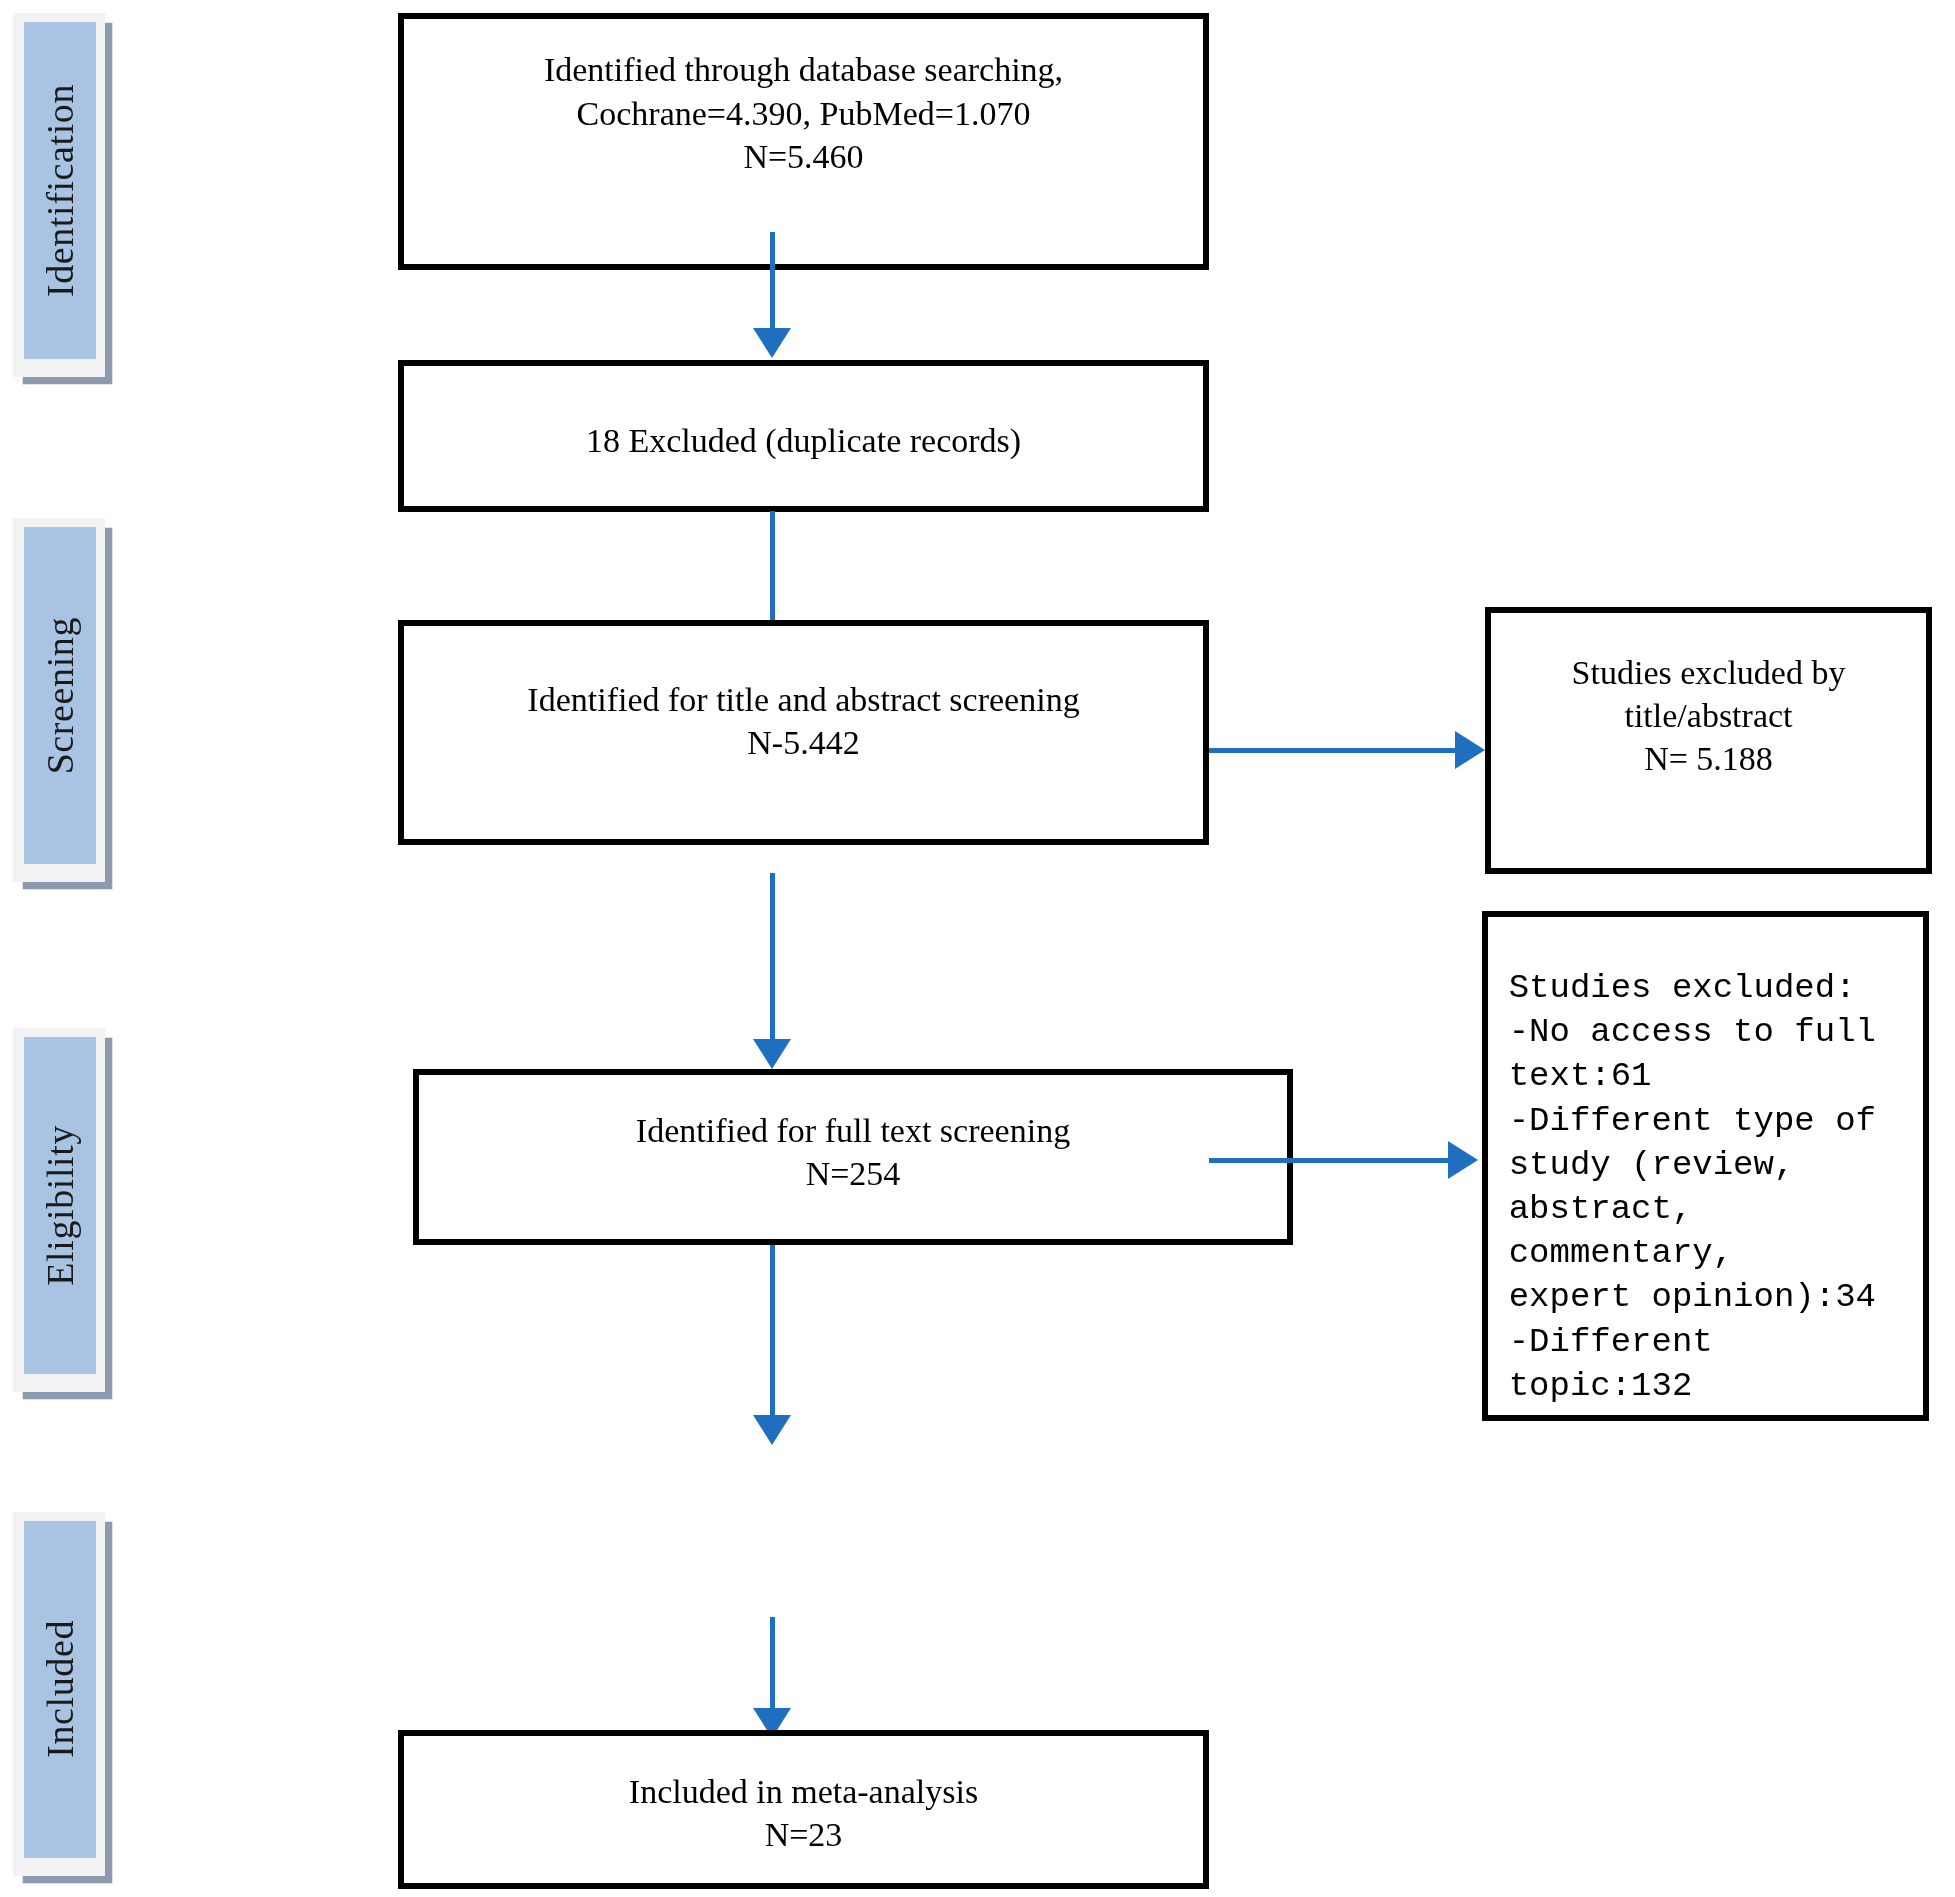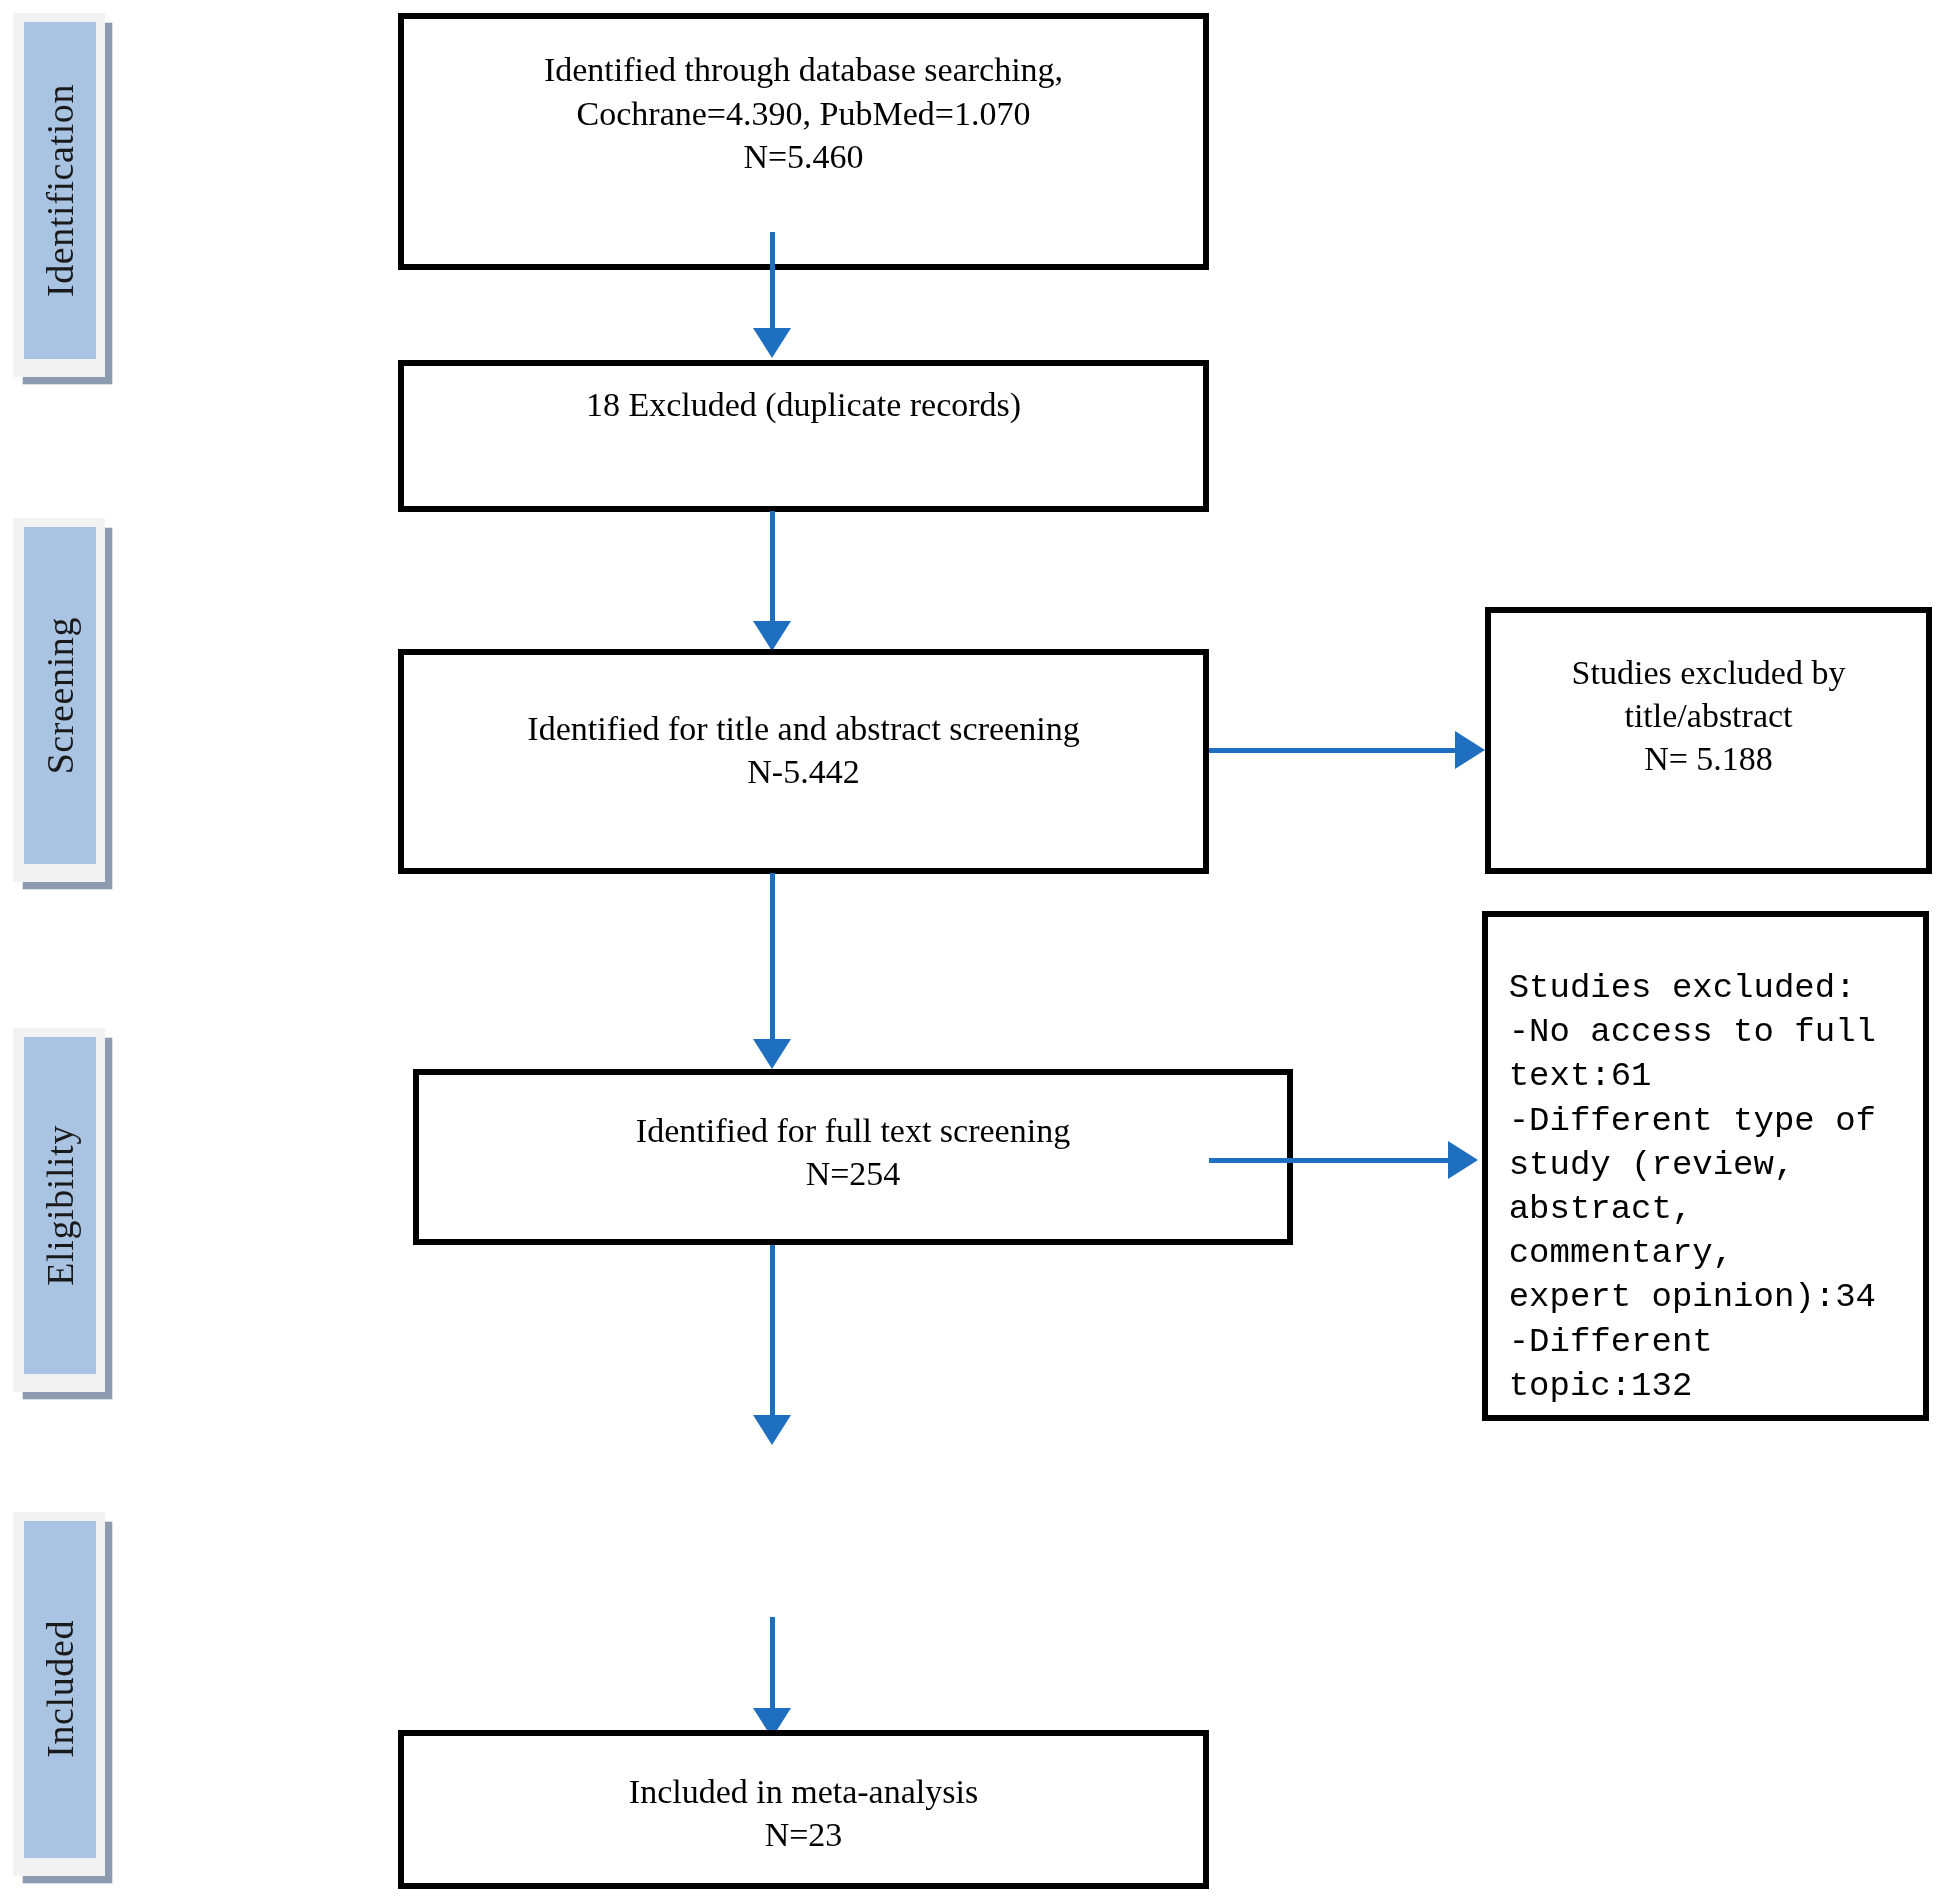--- a/index.html
+++ b/index.html
@@ -129,28 +129,28 @@
 
   <div class="flowbox" style="left:398px; top:13.4px; width:811px; height:257px; padding-top:29px;">
     <div class="btext">Identified through database searching,
 Cochrane=4.390, PubMed=1.070
 N=5.460</div>
   </div>
 
   <div class="vline" style="left:770px; top:232px; height:104px;"></div>
   <div class="vhead" style="left:753px; top:328px;"></div>
 
-  <div class="flowbox" style="left:398px; top:360px; width:811px; height:152px; padding-top:17px;">
+  <div class="flowbox" style="left:398px; top:360px; width:811px; height:152px; padding-top:53px;">
     <div class="btext">18 Excluded (duplicate records)</div>
   </div>
 
   <div class="vline" style="left:770px; top:511px; height:120px;"></div>
   <div class="vhead" style="left:753px; top:621px;"></div>
 
-  <div class="flowbox" style="left:398px; top:649px; width:811px; height:225px; padding-top:52px;">
+  <div class="flowbox" style="left:398px; top:620px; width:811px; height:225px; padding-top:52px;">
     <div class="btext">Identified for title and abstract screening
 N-5.442</div>
   </div>
 
   <div class="hline" style="left:1209px; top:748px; width:255px;"></div>
   <div class="hhead" style="left:1455px; top:731px;"></div>
 
   <div class="flowbox" style="left:1485px; top:607px; width:447px; height:267px; padding-top:38px;">
     <div class="btext">Studies excluded by
 title/abstract

